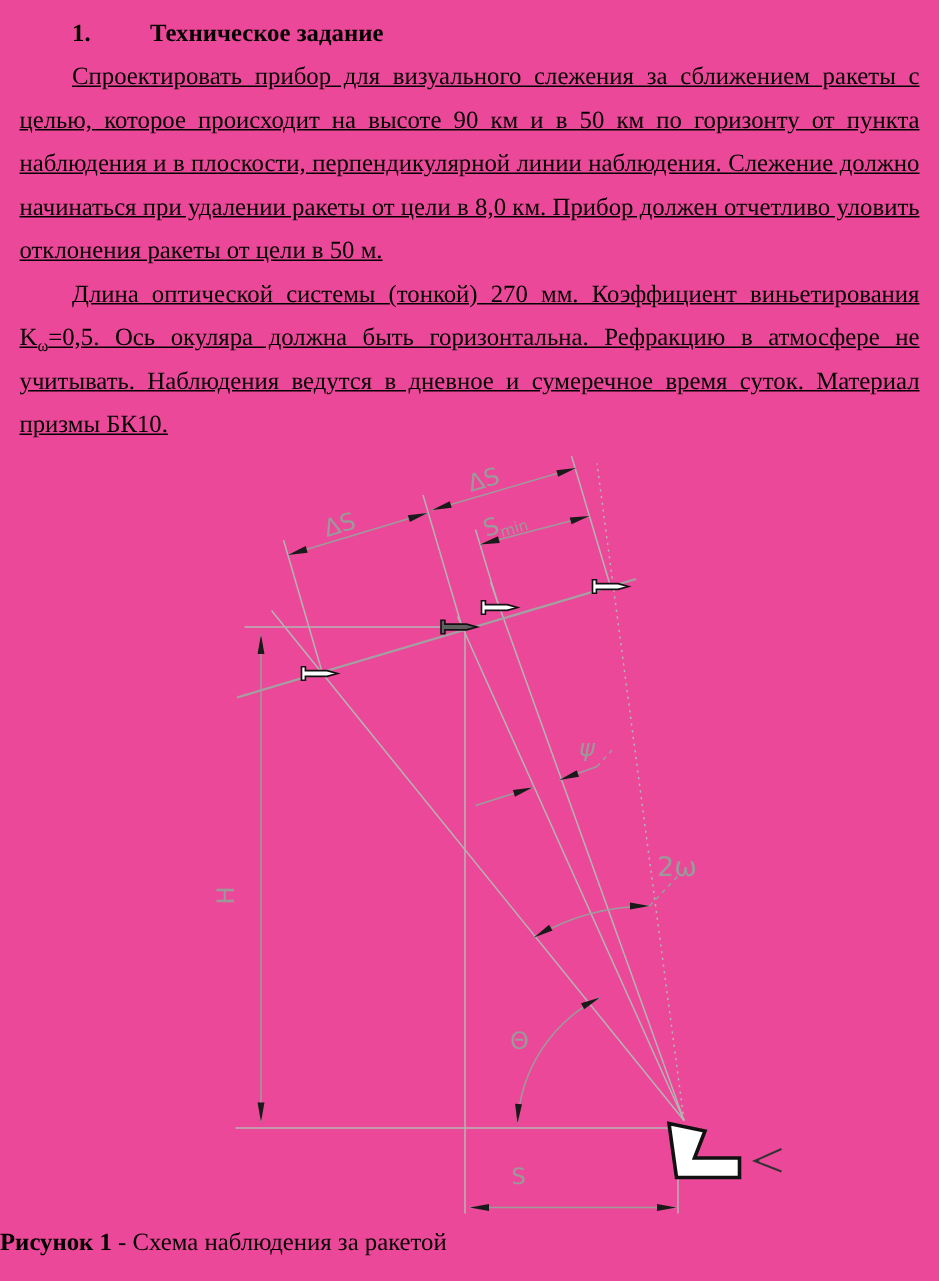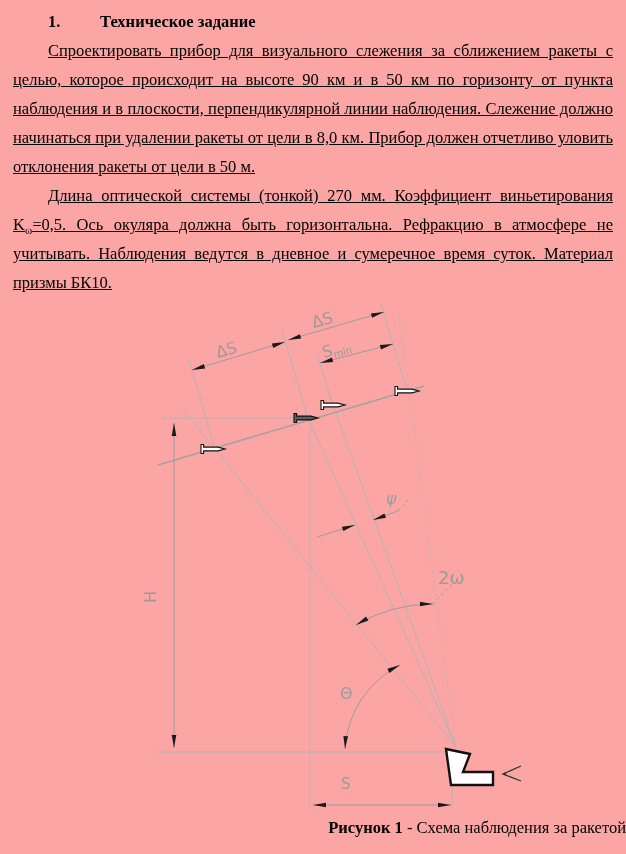--- a/index.html
+++ b/index.html
@@ -1,20 +1,20 @@
 <!DOCTYPE html>
 <html><head>
 <meta charset="utf-8">
 <style>
   html,body{margin:0;padding:0;background:#e8e8e8;}
   .page{
     position:relative;
     width:626px;height:854px;
     margin:0 auto;
-    background:#fca5a5;
+    background:#ec4899;
     font-family:"Liberation Serif", serif;
     color:#000;
     overflow:hidden;
   }
   .textblock{
     padding:7px 13px 0 13px;
     font-size:16.5px;
     line-height:29px;
   }
   .heading{
@@ -25,21 +25,21 @@
   p.body-par{
     margin:0;
     text-align:justify;
     text-indent:35px;
     text-decoration:underline;
   }
   sub.omega{font-size:11px;line-height:0;}
   .figure-wrap{position:relative;width:626px;height:515px;}
   svg text{font-family:"DejaVu Sans", sans-serif;}
   .caption{
-    text-align:right;
+    text-align:left;
     font-size:16.5px;
     margin-top:6px;
   }
   .caption b{font-weight:bold;}
 </style>
 </head>
 <body>
 
 <div class="page">
 

